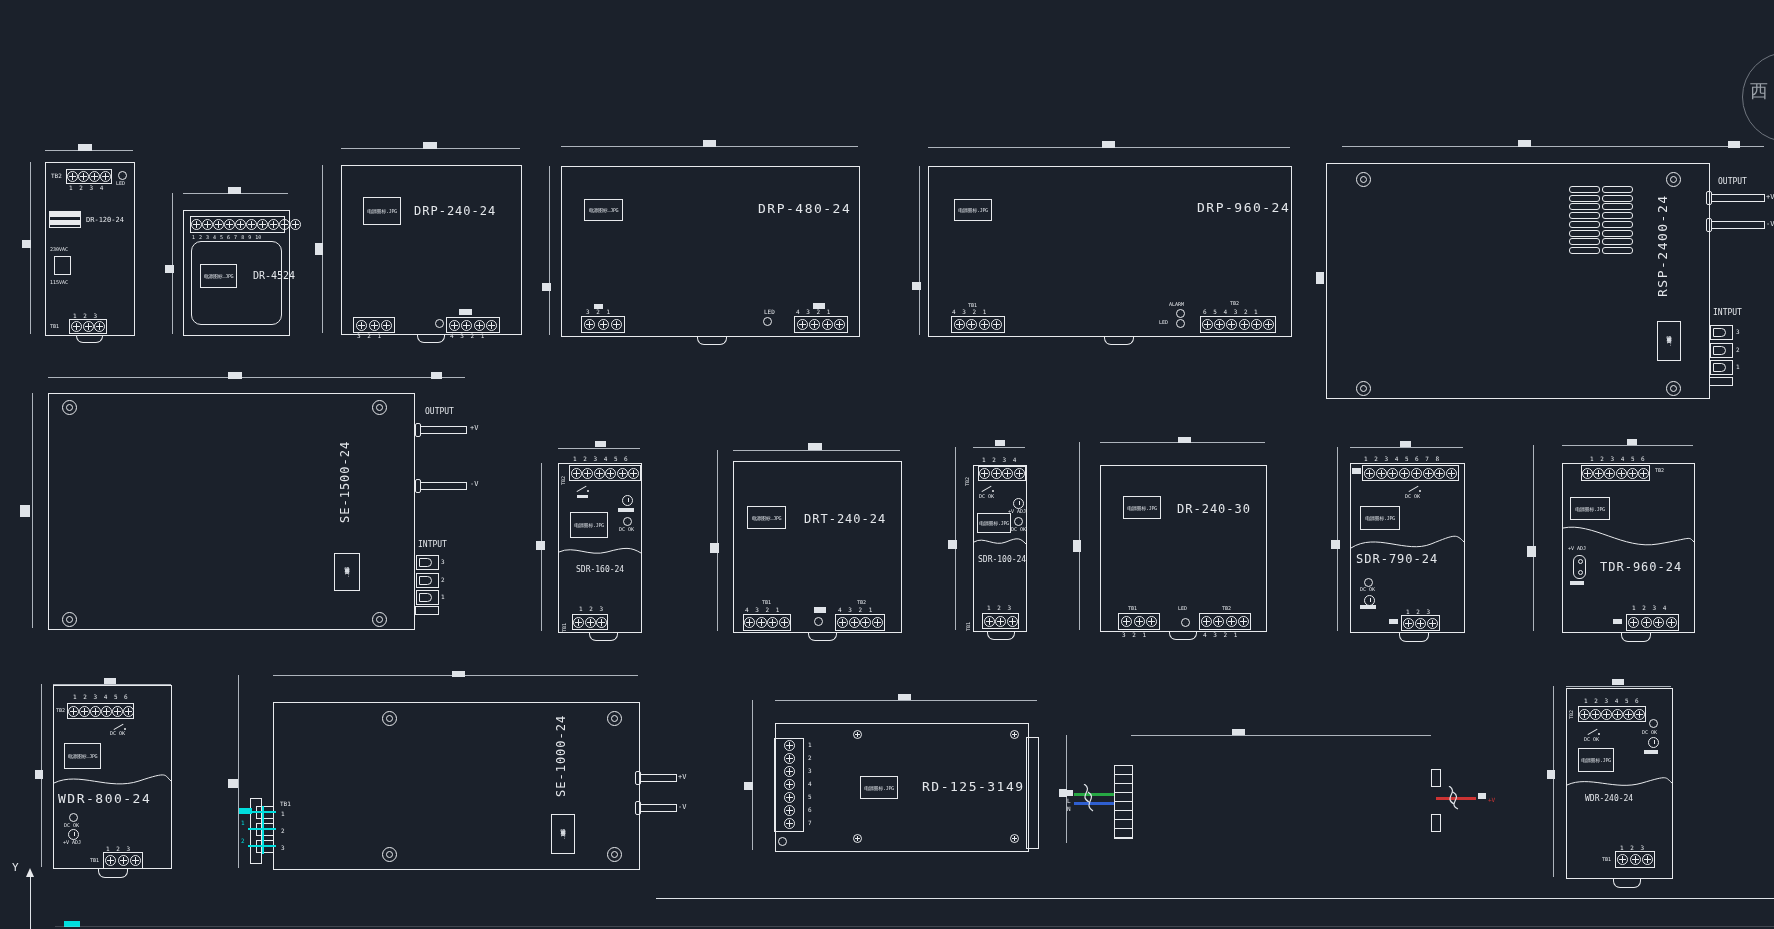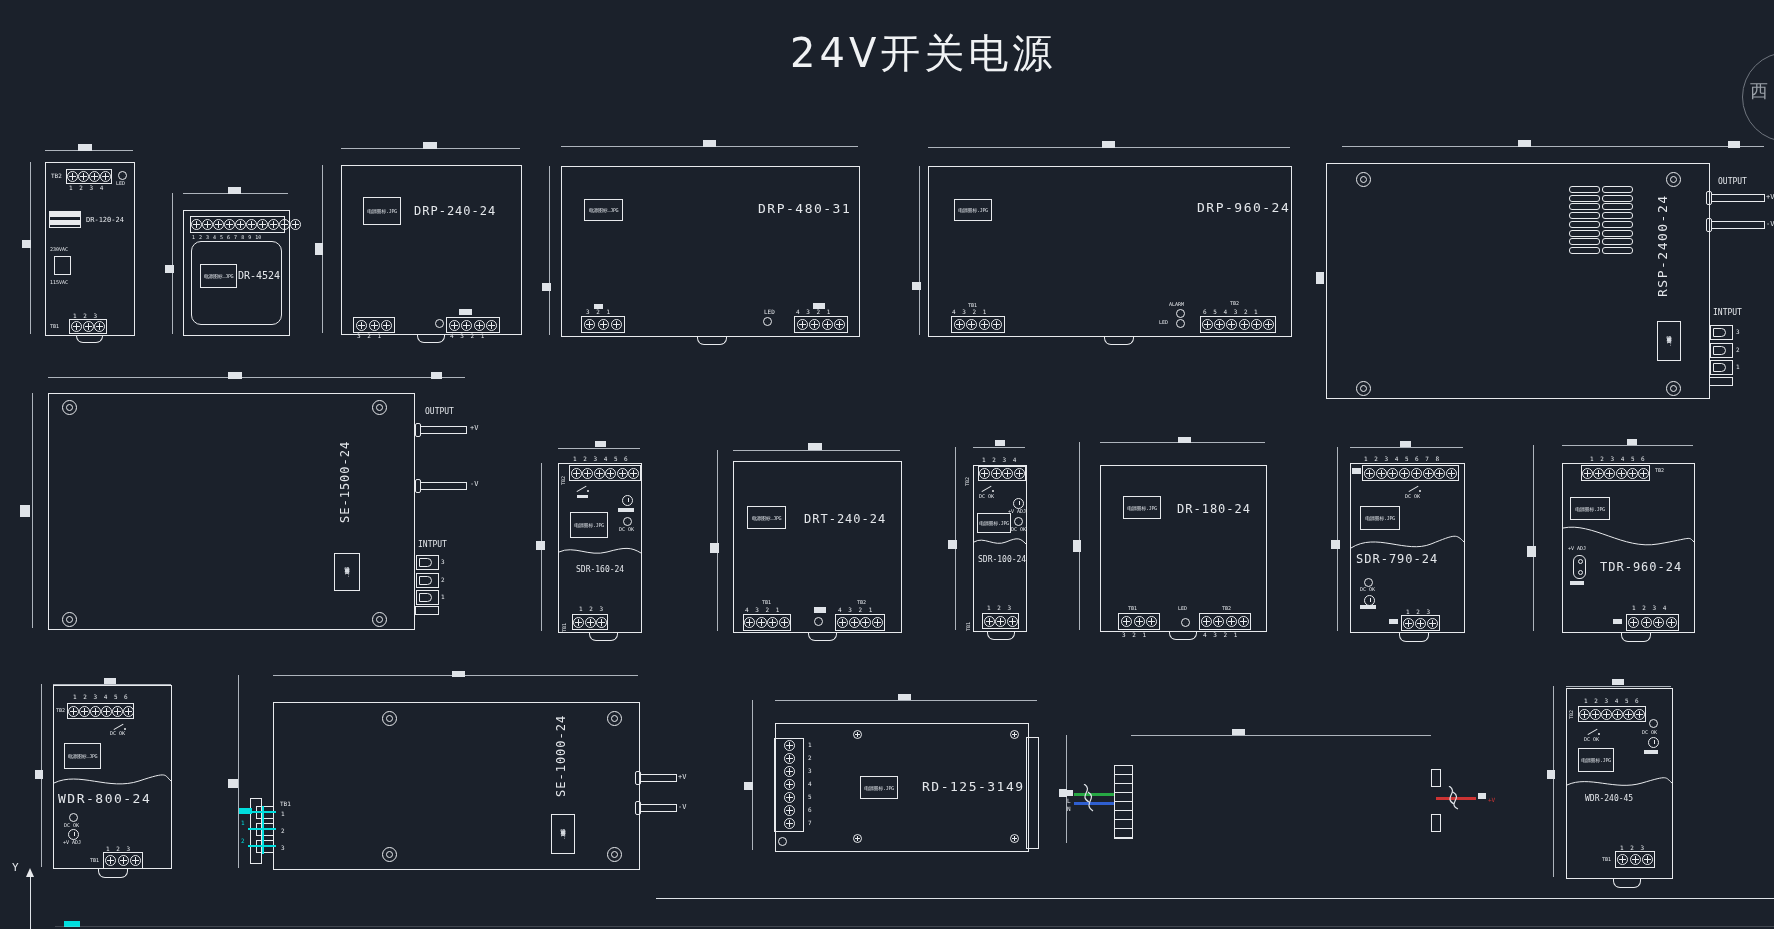--- a/index.html
+++ b/index.html
@@ -50,21 +50,20 @@
   .cyt{color:#00dede}
   .red{color:#d03434}
   .title{position:absolute;font-family:"DejaVu Sans","Liberation Sans",sans-serif;font-size:40px;letter-spacing:4px;color:#f0f2f4}
   .wave{position:absolute}
 </style>
 </head>
 <body>
 
 <div id="canvas">
 
-  <div class="title" style="left:790px;top:26px">24V开关电源</div>
   <div class="box" style="left:1742px;top:52px;width:88px;height:88px;border-radius:50%;border-color:#6f757e"></div>
   <div class="t" style="left:1750px;top:82px;font-size:18px;color:#9aa0a8">西</div>
   <div class="t" style="left:12px;top:862px;font-size:11px">Y</div>
   <div style="position:absolute;left:26px;top:868px;width:0;height:0;border-left:4px solid transparent;border-right:4px solid transparent;border-bottom:9px solid #e8eaed"></div>
   <div class="fill" style="left:30px;top:877px;width:1px;height:52px"></div>
   <div class="fill" style="left:656px;top:898px;width:1118px;height:1px"></div>
   <div class="fill cy" style="left:64px;top:921px;width:16px;height:6px"></div>
   <div class="fill" style="left:55px;top:926px;width:1719px;height:1px;opacity:.2"></div>
 
   <div id="dims">
@@ -180,21 +179,21 @@
         <span class="screw"></span>
         <span class="screw"></span>
         <span class="screw"></span>
         <span class="screw"></span>
         <span class="screw"></span>
         <span class="screw"></span>
       </div>
     <div class="t t4" style="left:8px;top:24px;word-spacing:1px">1 2 3 4 5 6 7 8 9 10</div>
     <div class="box" style="left:7px;top:30px;width:89px;height:82px;border-radius:10px"></div>
     <div class="jpg" style="left:16px;top:53px;width:35px;height:22px">电源图标.JPG</div>
-    <div class="t t10" style="left:54px;top:60px">DR-4524</div>
+    <div class="t t10" style="left:69px;top:60px">DR-4524</div>
   </div>
 
   <div class="mod" style="left:341px;top:165px;width:179px;height:168px">
     <div class="jpg" style="left:21px;top:31px;width:36px;height:26px">电源图标.JPG</div>
     <div class="t t12" style="left:72px;top:39px">DRP-240-24</div>
     <div class="srow" style="left:11px;top:151px;width:40px;height:14px">
         <span class="screw"></span>
         <span class="screw"></span>
         <span class="screw"></span>
       </div>
@@ -206,21 +205,21 @@
         <span class="screw"></span>
         <span class="screw"></span>
         <span class="screw"></span>
       </div>
     <div class="t t5 nums" style="left:108px;top:167px">4 3 2 1</div>
     <div class="clip" style="left:75px;top:168px;width:26px;height:8px"></div>
   </div>
 
   <div class="mod" style="left:561px;top:166px;width:297px;height:169px">
     <div class="jpg" style="left:22px;top:32px;width:37px;height:20px">电源图标.JPG</div>
-    <div class="t t13" style="left:196px;top:35px">DRP-480-31</div>
+    <div class="t t13" style="left:196px;top:35px">DRP-480-24</div>
     <div class="fill" style="left:32px;top:137px;width:9px;height:5px"></div>
     <div class="t t5 nums" style="left:24px;top:142px">3 2 1</div>
     <div class="srow" style="left:19px;top:149px;width:42px;height:15px">
         <span class="screw"></span>
         <span class="screw"></span>
         <span class="screw"></span>
       </div>
     <div class="t t5" style="left:202px;top:142px">LED</div>
     <div class="ledc" style="left:201px;top:150px"></div>
     <div class="fill" style="left:251px;top:136px;width:12px;height:6px"></div>
@@ -410,21 +409,21 @@
     <div class="srow" style="left:8px;top:147px;width:35px;height:14px">
         <span class="screw"></span>
         <span class="screw"></span>
         <span class="screw"></span>
       </div>
     <div class="clip" style="left:13px;top:165px;width:26px;height:8px"></div>
   </div>
 
   <div class="mod" style="left:1100px;top:465px;width:165px;height:165px">
     <div class="jpg" style="left:22px;top:30px;width:36px;height:21px">电源图标.JPG</div>
-    <div class="t t12" style="left:76px;top:37px">DR-180-24</div>
+    <div class="t t12" style="left:76px;top:37px">DR-240-30</div>
     <div class="t t4" style="left:27px;top:140px">TB1</div>
     <div class="srow" style="left:17px;top:147px;width:40px;height:15px">
         <span class="screw"></span>
         <span class="screw"></span>
         <span class="screw"></span>
       </div>
     <div class="t t5 nums" style="left:21px;top:166px">3 2 1</div>
     <div class="t t4" style="left:77px;top:140px">LED</div>
     <div class="ledc" style="left:80px;top:152px"></div>
     <div class="t t4" style="left:121px;top:140px">TB2</div>
@@ -628,21 +627,21 @@
     <div class="sw" style="left:20px;top:38px"></div>
     <div class="t t4" style="left:17px;top:48px">DC OK</div>
     <div class="ledc" style="left:82px;top:30px"></div>
     <div class="t t4" style="left:75px;top:41px">DC OK</div>
     <div class="pot" style="left:81px;top:48px"></div>
     <div class="fill" style="left:77px;top:61px;width:14px;height:4px"></div>
     <div class="jpg" style="left:11px;top:59px;width:34px;height:22px">电源图标.JPG</div>
     <svg class="wave" style="left:0;top:84px" width="105" height="20" viewBox="0 0 105 20">
         <path d="M0,12 C22,2 48,18 75,10 S98,4 105,10" fill="none" stroke="#e8eaed" stroke-width="1"></path>
       </svg>
-    <div class="t t7" style="left:18px;top:106px">WDR-240-45</div>
+    <div class="t t7" style="left:18px;top:106px">WDR-240-24</div>
     <div class="t t5 nums" style="left:53px;top:156px">1 2 3</div>
     <div class="t t4" style="left:35px;top:168px">TB1</div>
     <div class="srow" style="left:48px;top:162px;width:38px;height:15px">
         <span class="screw"></span>
         <span class="screw"></span>
         <span class="screw"></span>
       </div>
     <div class="clip" style="left:46px;top:189px;width:26px;height:9px"></div>
   </div>
 

